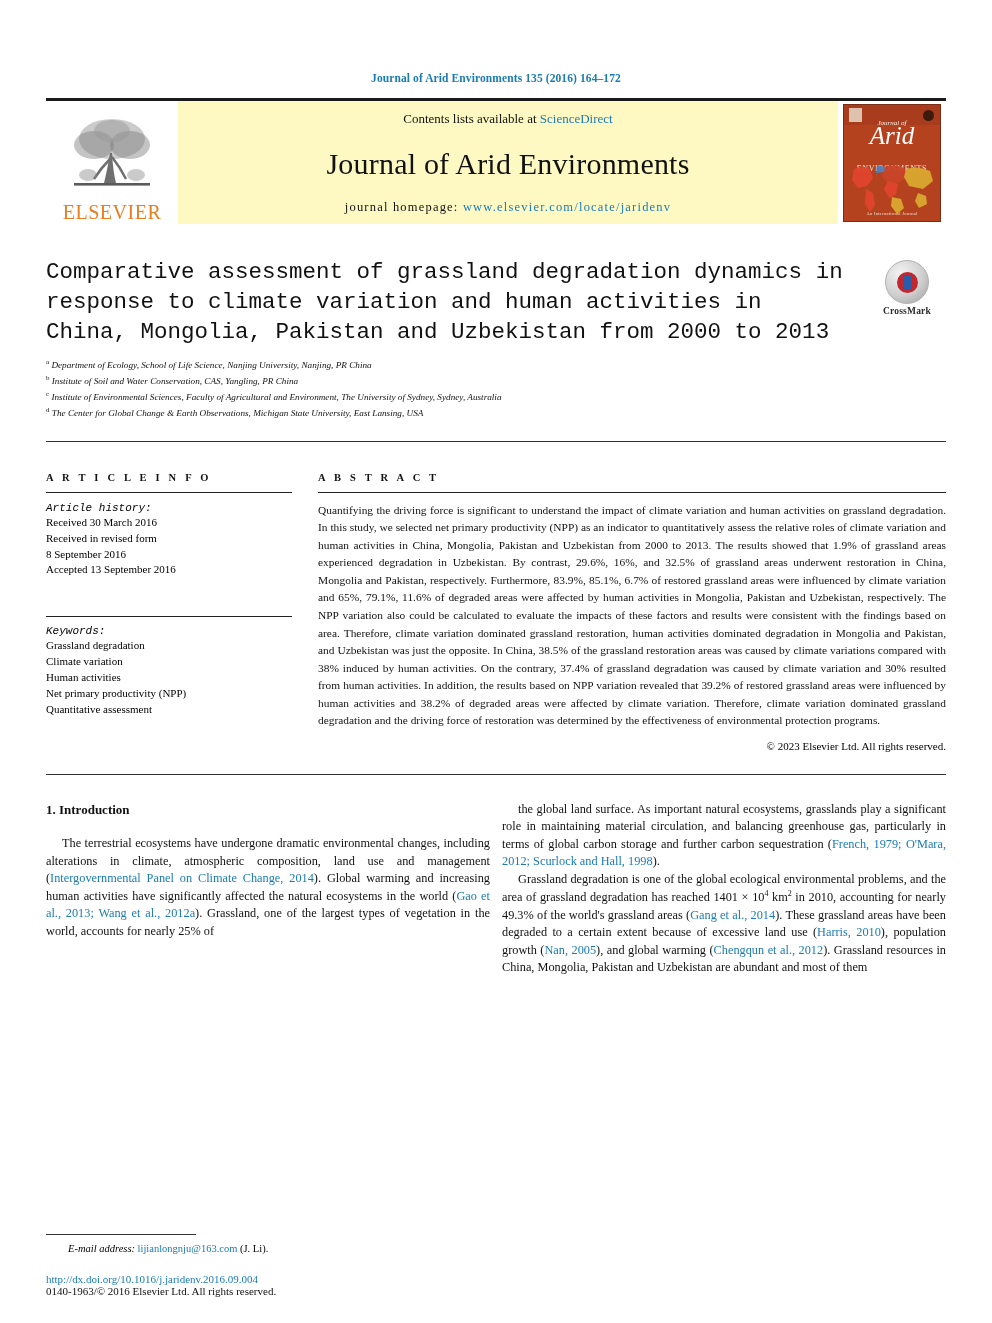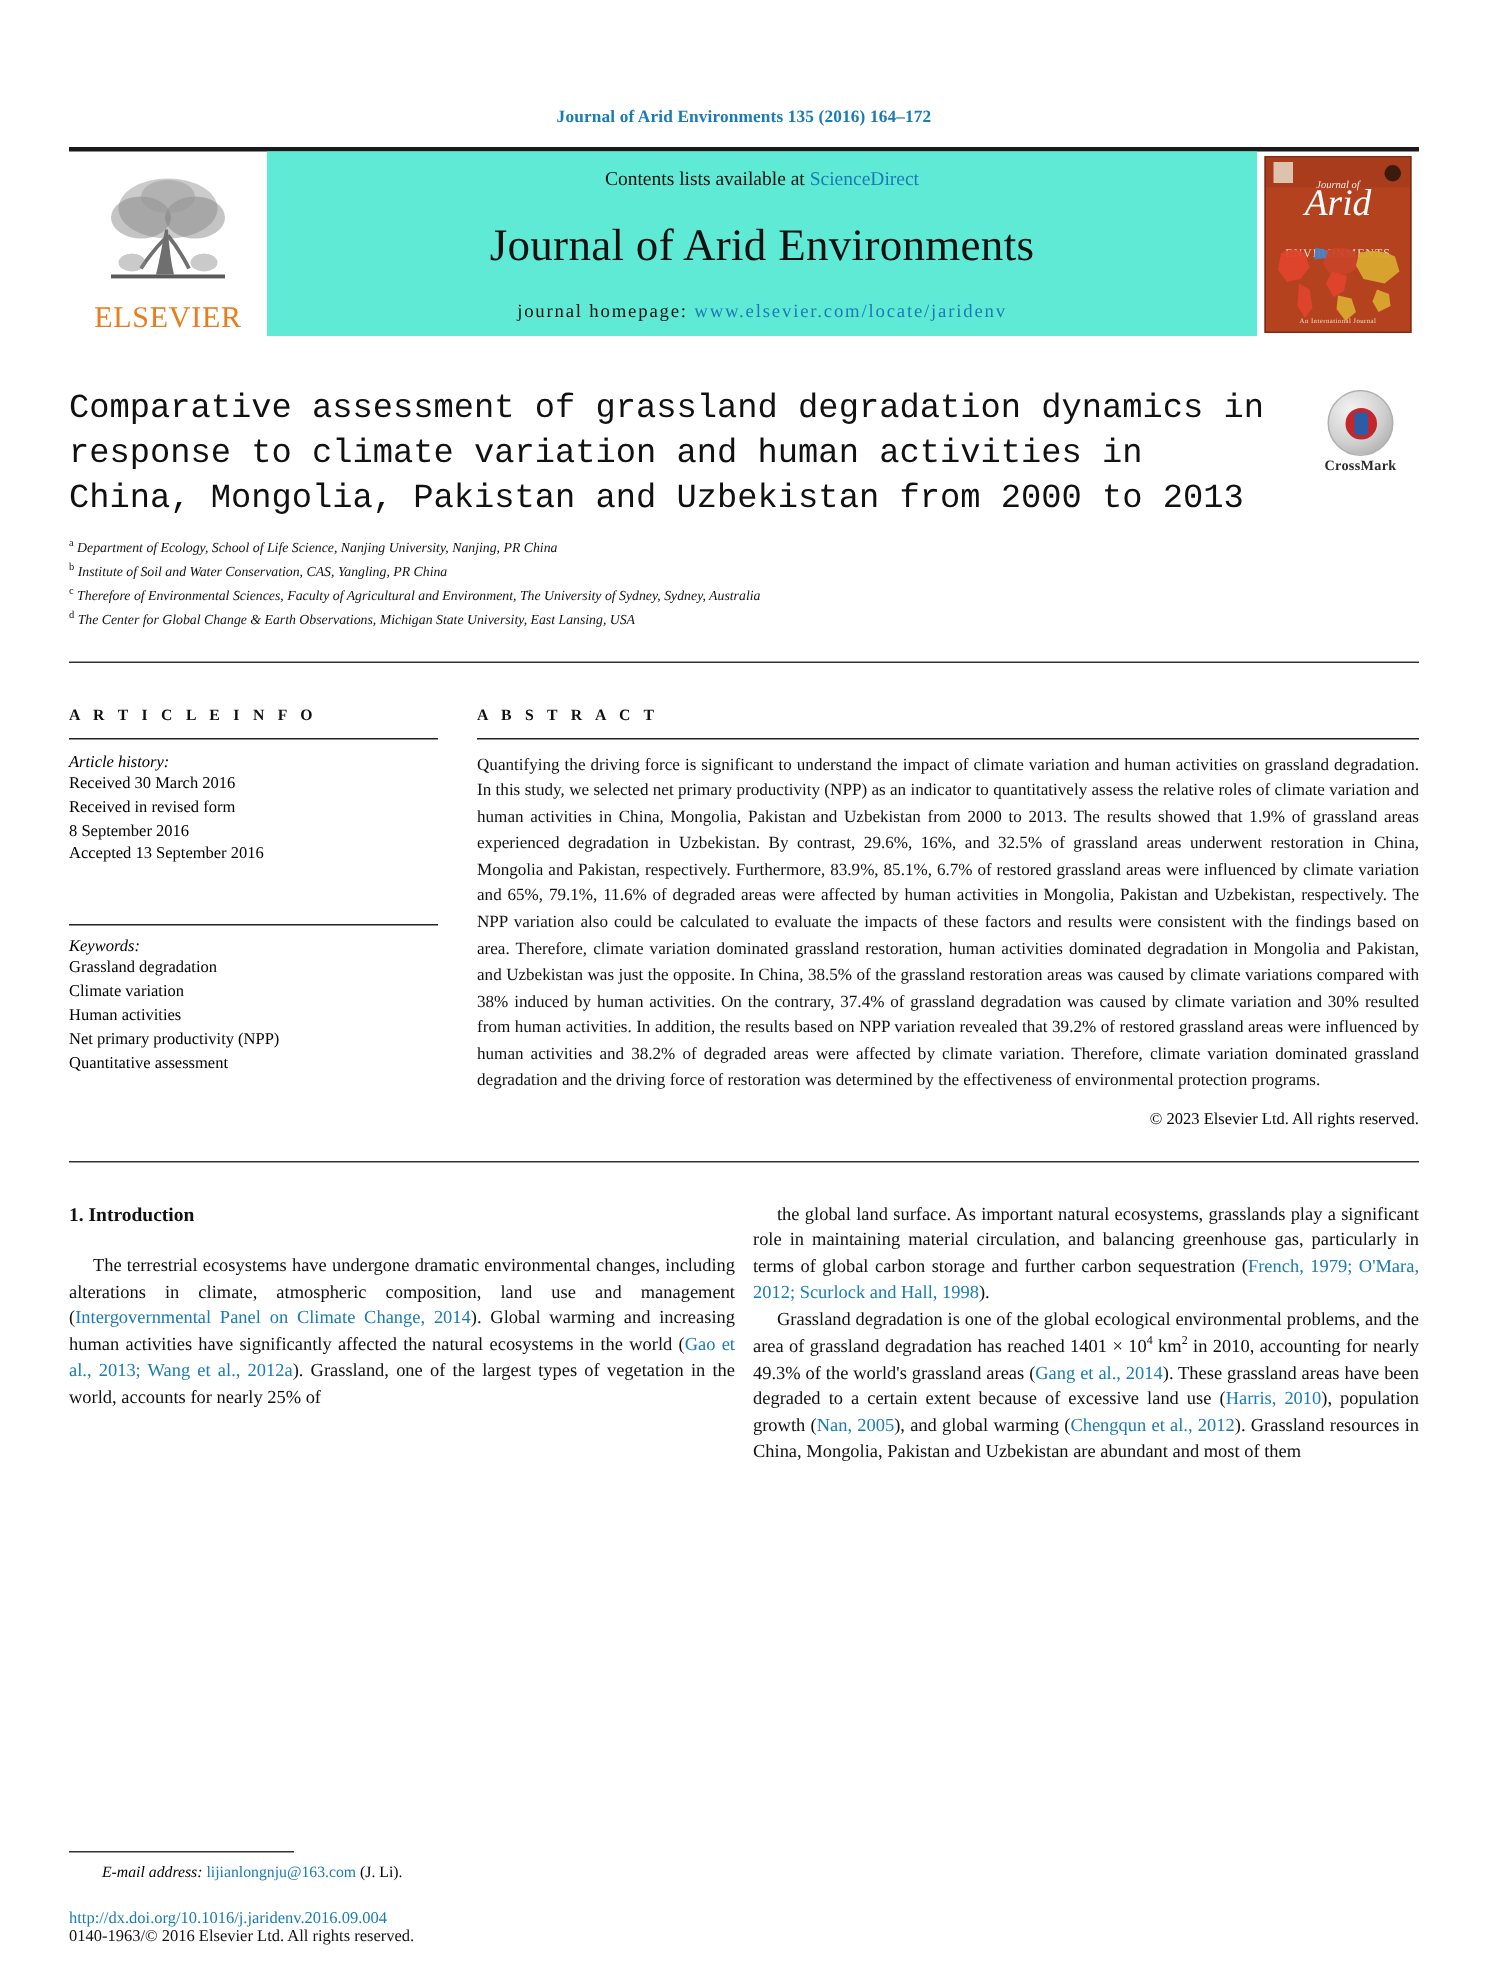--- a/index.html
+++ b/index.html
@@ -55,21 +55,21 @@
   .elsevier-word {
     font-family: "Liberation Serif", serif;
     color: #e87d1e;
     font-size: 20px;
     letter-spacing: .5px;
     line-height: 1;
     margin-top: 1px;
   }
   .journal-band {
     flex: 1 1 auto;
-    background: #5eead4;
+    background: #fef9c3;
     display: flex;
     flex-direction: column;
     align-items: center;
     justify-content: space-between;
     padding: 10px 0 9px 0;
     box-sizing: border-box;
   }
   .contents-line {
     font-size: 13px;
     color: #111;
@@ -265,20 +265,21 @@
     margin-bottom: 9px;
   }
   .rule {
     border-top: 1.5px solid #222;
     margin-bottom: 9px;
   }
   .meta-label {
     font-style: italic;
     font-size: 11px;
     margin-bottom: 1px;
+    font-family: Liberation Mono, monospace;
   }
   .meta-list {
     font-size: 11px;
     line-height: 1.45;
   }
   .keywords-block {
     margin-top: 38px;
     border-top: 1.5px solid #222;
     padding-top: 8px;
   }
@@ -425,21 +426,21 @@
         <div class="crossmark-inner"></div>
       </div>
       <div class="crossmark-word">CrossMark</div>
     </div>
   </div>
 
 
   <div class="affils">
     <div><sup>a</sup> <span>Department of Ecology, School of Life Science, Nanjing University, Nanjing, PR China</span></div>
     <div><sup>b</sup> <span>Institute of Soil and Water Conservation, CAS, Yangling, PR China</span></div>
-    <div><sup>c</sup> <span>Therefore of Environmental Sciences, Faculty of Agricultural and Environment, The University of Sydney, Sydney, Australia</span></div>
+    <div><sup>c</sup> <span>Institute of Environmental Sciences, Faculty of Agricultural and Environment, The University of Sydney, Sydney, Australia</span></div>
     <div><sup>d</sup> <span>The Center for Global Change &amp; Earth Observations, Michigan State University, East Lansing, USA</span></div>
   </div>
 
   <div class="info-abstract">
     <div class="col-info">
       <div class="sec-head">A R T I C L E   I N F O</div>
       <div class="rule"></div>
       <div class="meta-label">Article history:</div>
       <div class="meta-list">
         <div>Received 30 March 2016</div>

